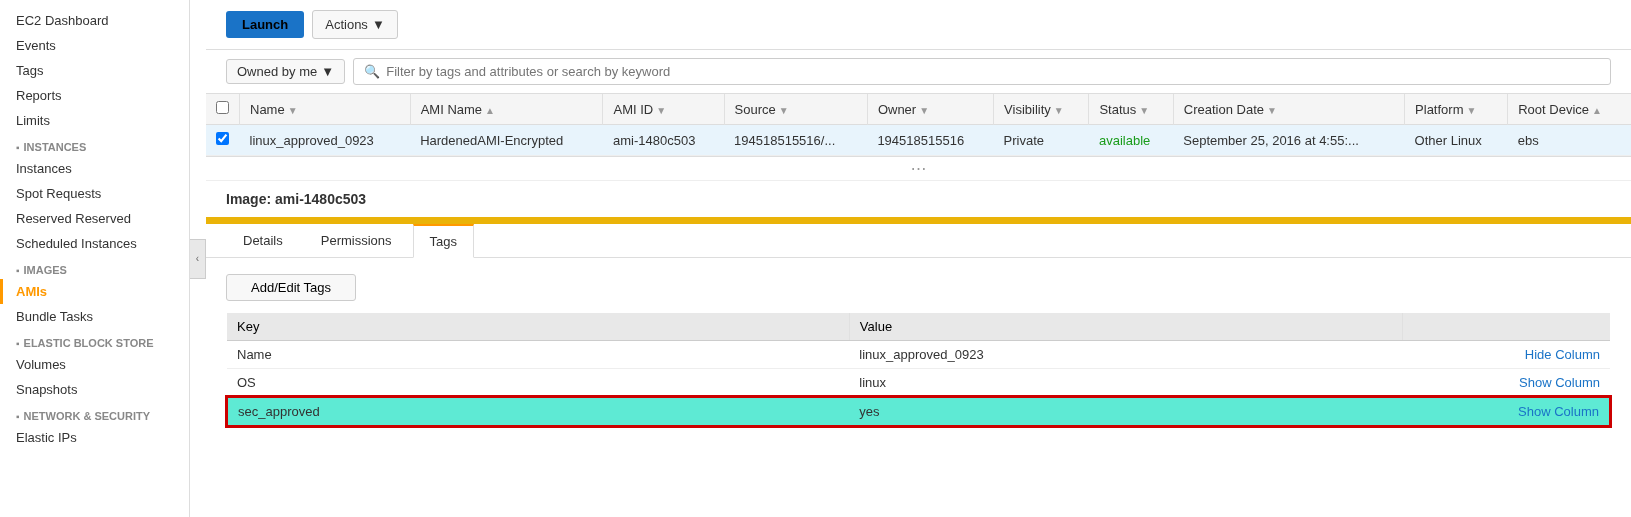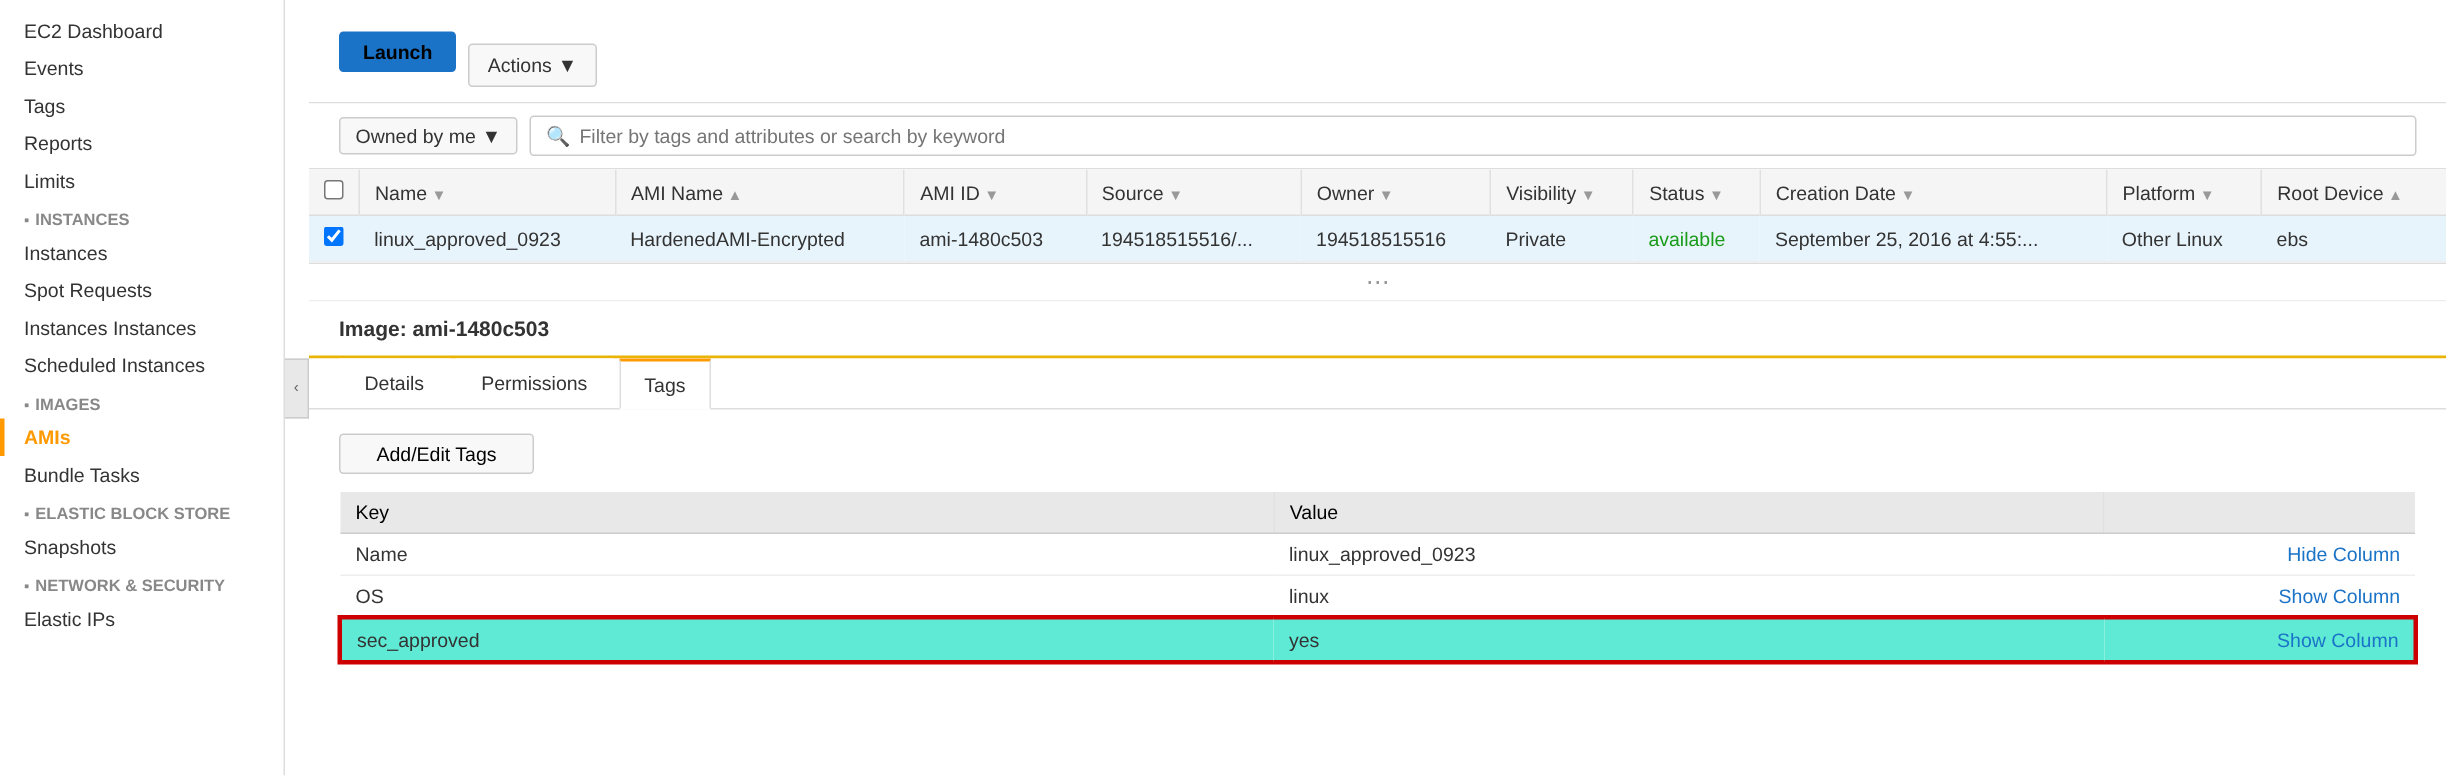--- a/index.html
+++ b/index.html
@@ -84,21 +84,20 @@
       background: #f8f8f8;
       color: #333;
       border: 1px solid #ccc;
       padding: 6px 12px;
       border-radius: 3px;
       font-size: 13px;
       cursor: pointer;
       display: flex;
       align-items: center;
       gap: 4px;
-      margin-top: 19px;
     }
 
     
     #filter-bar {
       padding: 8px 20px;
       display: flex;
       align-items: center;
       gap: 8px;
       border-bottom: 1px solid #ddd;
       background: #fff;
@@ -179,21 +178,21 @@
     #detail-panel {
       flex: 1;
       overflow-y: auto;
       background: #fff;
     }
     .detail-header {
       padding: 10px 20px;
       font-size: 14px;
       font-weight: bold;
       color: #333;
-      border-bottom: 2px solid #eab308;
+      border-bottom: 7px solid #eab308;
     }
     .detail-tabs {
       display: flex;
       border-bottom: 1px solid #ddd;
       padding: 0 20px;
       background: #fff;
     }
     .detail-tab {
       padding: 8px 16px;
       cursor: pointer;
@@ -278,32 +277,33 @@
     <div class="sidebar-item">Events</div>
     <div class="sidebar-item">Tags</div>
     <div class="sidebar-item">Reports</div>
     <div class="sidebar-item">Limits</div>
     <div class="sidebar-section-header">
       <span class="section-arrow">▪</span>
       <span>INSTANCES</span>
     </div>
     <div class="sidebar-item">Instances</div>
     <div class="sidebar-item">Spot Requests</div>
-    <div class="sidebar-item">Instances Instances</div>
+    <div class="sidebar-item">Reserved Reserved</div>
     <div class="sidebar-item">Scheduled Instances</div>
     <div class="sidebar-section-header">
       <span class="section-arrow">▪</span>
       <span>IMAGES</span>
     </div>
     <div class="sidebar-item active">AMIs</div>
     <div class="sidebar-item">Bundle Tasks</div>
     <div class="sidebar-section-header">
       <span class="section-arrow">▪</span>
       <span>ELASTIC BLOCK STORE</span>
     </div>
+    <div class="sidebar-item">Volumes</div>
     <div class="sidebar-item">Snapshots</div>
     <div class="sidebar-section-header">
       <span class="section-arrow">▪</span>
       <span>NETWORK &amp; SECURITY</span>
     </div>
     <div class="sidebar-item">Elastic IPs</div>
   </div>
 
 <div style="position:relative; flex:1; display:flex; overflow:hidden;">
   <div class="collapse-arrow">‹</div>

